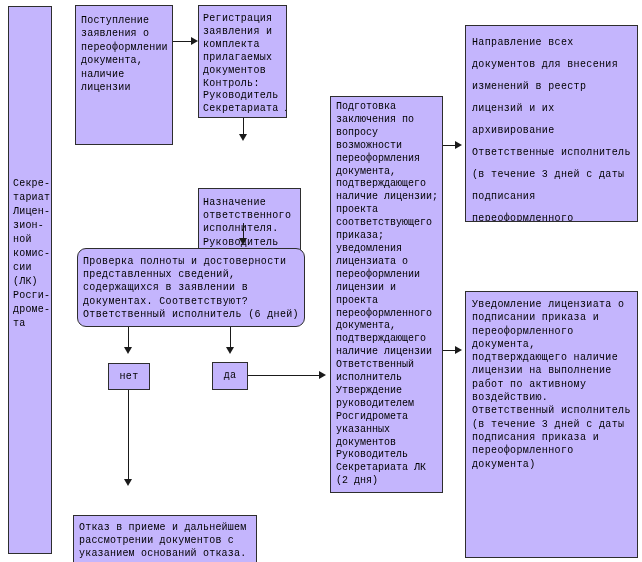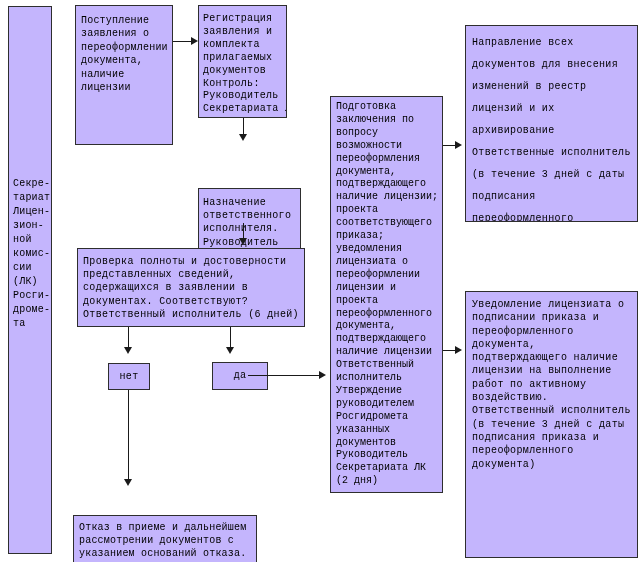--- a/index.html
+++ b/index.html
@@ -48,29 +48,30 @@
     left: 198px; top: 144px; width: 103px; height: 79px;
     padding: 7px 0 0 4px;
     line-height: 13.2px;
     letter-spacing: 0.3px;
     margin-top: 44px;
   }
   .check {
     left: 77px; top: 248px; width: 228px; height: 79px;
     padding: 6px 0 0 5px;
     line-height: 13.2px;
+    border-radius: 9px;
   }
   .decision {
     display: flex;
     align-items: center;
     justify-content: center;
     padding: 0;
   }
   .decision-no { left: 108px; top: 363px; width: 42px; height: 27px; }
-  .decision-yes { left: 212px; top: 362px; width: 56px; height: 28px; }
+  .decision-yes { left: 212px; top: 362px; width: 36px; height: 28px; }
   .refusal {
     left: 73px; top: 515px; width: 184px; height: 58px;
     padding: 5px 0 0 5px;
     line-height: 13px;
     letter-spacing: 0.2px;
   }
   .preparation {
     left: 330px; top: 96px; width: 113px; height: 397px;
     padding: 4px 0 0 5px;
     line-height: 12.9px;

